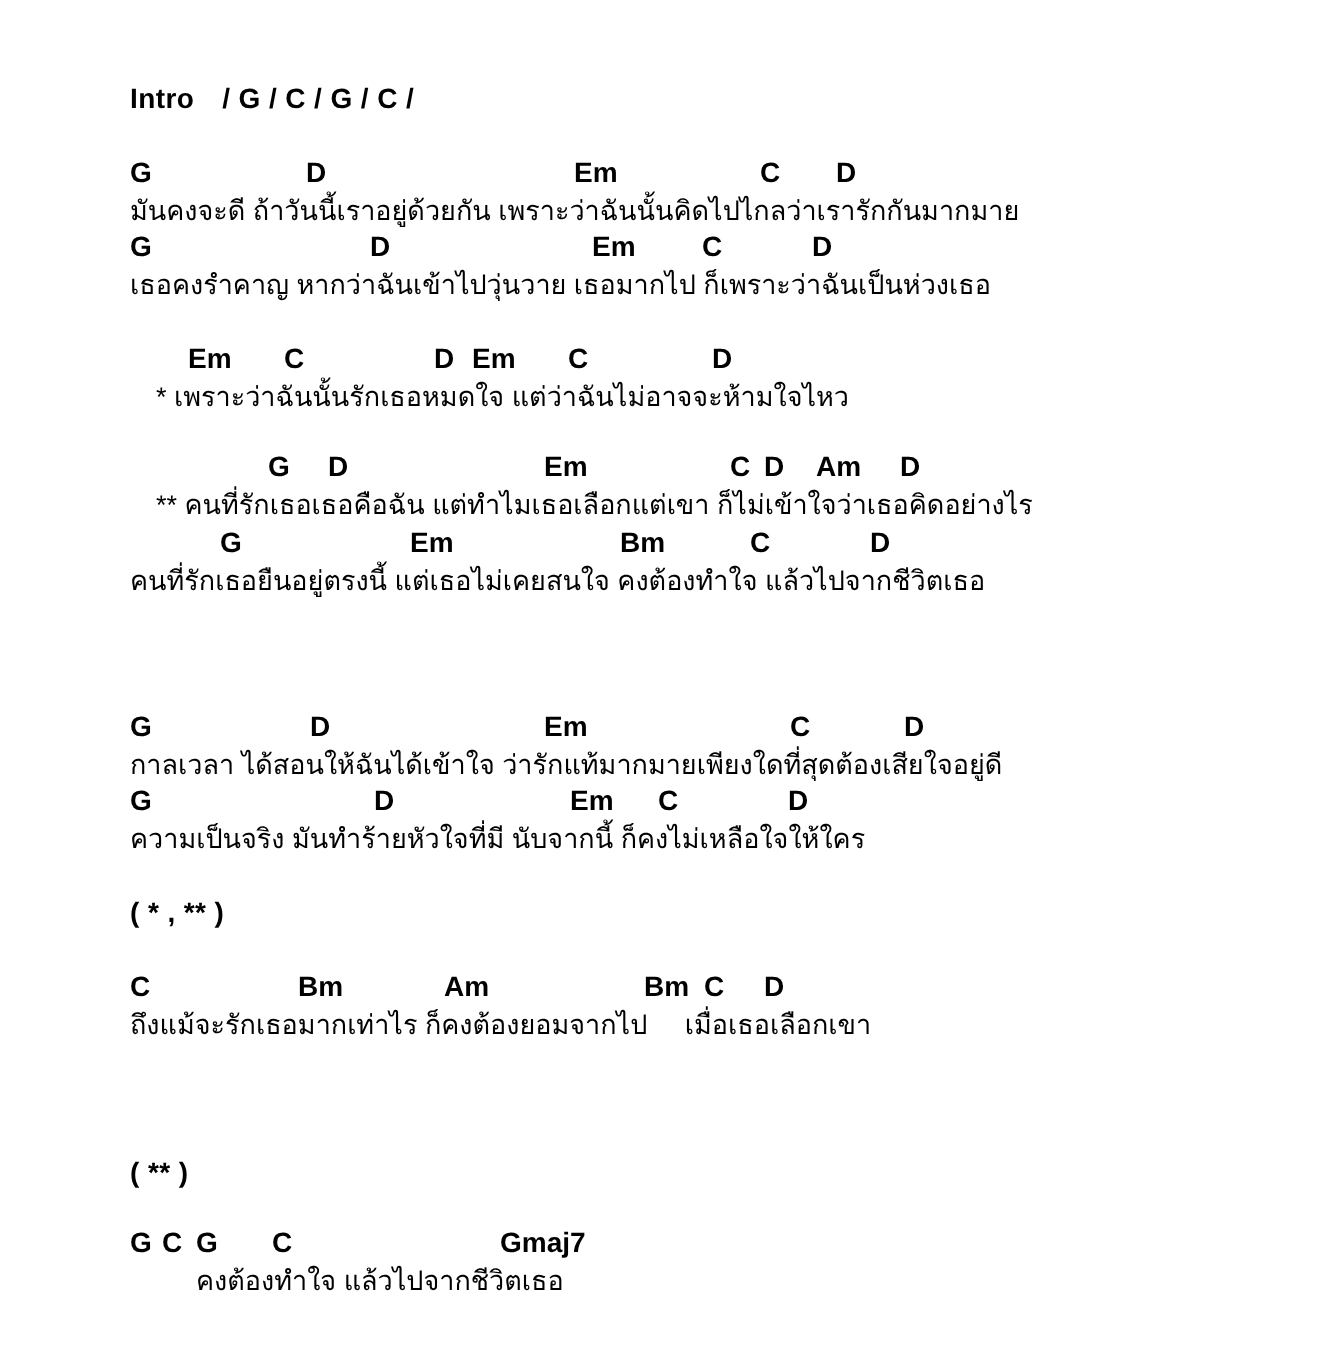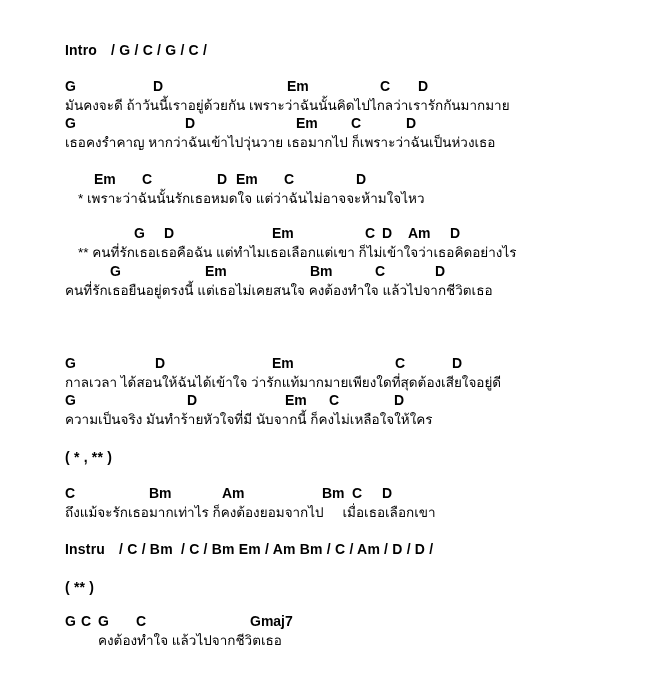--- a/index.html
+++ b/index.html
@@ -65,17 +65,16 @@
       <div class="line section" style="top: 41px;"><span class="section-label">Intro</span><span class="section-prog">/ G / C / G / C /</span></div>
       <div class="line chord-lyric" style="top: 78px;"><div class="chord-row"><span class="chord" style="left: 0px;">G</span><span class="chord" style="left: 88px;">D</span><span class="chord" style="left: 222px;">Em</span><span class="chord" style="left: 315px;">C</span><span class="chord" style="left: 353px;">D</span></div><div class="lyric-row">มันคงจะดี ถ้าวันนี้เราอยู่ด้วยกัน เพราะว่าฉันนั้นคิดไปไกลว่าเรารักกันมากมาย</div></div>
       <div class="line chord-lyric" style="top: 115px;"><div class="chord-row"><span class="chord" style="left: 0px;">G</span><span class="chord" style="left: 120px;">D</span><span class="chord" style="left: 231px;">Em</span><span class="chord" style="left: 286px;">C</span><span class="chord" style="left: 341px;">D</span></div><div class="lyric-row">เธอคงรำคาญ หากว่าฉันเข้าไปวุ่นวาย เธอมากไป ก็เพราะว่าฉันเป็นห่วงเธอ</div></div>
       <div class="line chord-lyric" style="top: 171px;"><div class="chord-row"><span class="chord" style="left: 29px;">Em</span><span class="chord" style="left: 77px;">C</span><span class="chord" style="left: 152px;">D</span><span class="chord" style="left: 171px;">Em</span><span class="chord" style="left: 219px;">C</span><span class="chord" style="left: 291px;">D</span></div><div class="lyric-row" style="padding-left: 13px;">* เพราะว่าฉันนั้นรักเธอหมดใจ แต่ว่าฉันไม่อาจจะห้ามใจไหว</div></div>
       <div class="line chord-lyric" style="top: 225px;"><div class="chord-row"><span class="chord" style="left: 69px;">G</span><span class="chord" style="left: 99px;">D</span><span class="chord" style="left: 207px;">Em</span><span class="chord" style="left: 300px;">C</span><span class="chord" style="left: 317px;">D</span><span class="chord" style="left: 343px;">Am</span><span class="chord" style="left: 385px;">D</span></div><div class="lyric-row" style="padding-left: 13px;">** คนที่รักเธอเธอคือฉัน แต่ทำไมเธอเลือกแต่เขา ก็ไม่เข้าใจว่าเธอคิดอย่างไร</div></div>
       <div class="line chord-lyric" style="top: 263px;"><div class="chord-row"><span class="chord" style="left: 45px;">G</span><span class="chord" style="left: 140px;">Em</span><span class="chord" style="left: 245px;">Bm</span><span class="chord" style="left: 310px;">C</span><span class="chord" style="left: 370px;">D</span></div><div class="lyric-row">คนที่รักเธอยืนอยู่ตรงนี้ แต่เธอไม่เคยสนใจ คงต้องทำใจ แล้วไปจากชีวิตเธอ</div></div>
       <div class="line chord-lyric" style="top: 355px;"><div class="chord-row"><span class="chord" style="left: 0px;">G</span><span class="chord" style="left: 90px;">D</span><span class="chord" style="left: 207px;">Em</span><span class="chord" style="left: 330px;">C</span><span class="chord" style="left: 387px;">D</span></div><div class="lyric-row">กาลเวลา ได้สอนให้ฉันได้เข้าใจ ว่ารักแท้มากมายเพียงใดที่สุดต้องเสียใจอยู่ดี</div></div>
       <div class="line chord-lyric" style="top: 392px;"><div class="chord-row"><span class="chord" style="left: 0px;">G</span><span class="chord" style="left: 122px;">D</span><span class="chord" style="left: 220px;">Em</span><span class="chord" style="left: 264px;">C</span><span class="chord" style="left: 329px;">D</span></div><div class="lyric-row">ความเป็นจริง มันทำร้ายหัวใจที่มี นับจากนี้ ก็คงไม่เหลือใจให้ใคร</div></div>
       <div class="line marker" style="top: 448px;"><span class="marker-text">( * , ** )</span></div>
       <div class="line chord-lyric" style="top: 485px;"><div class="chord-row"><span class="chord" style="left: 0px;">C</span><span class="chord" style="left: 84px;">Bm</span><span class="chord" style="left: 157px;">Am</span><span class="chord" style="left: 257px;">Bm</span><span class="chord" style="left: 287px;">C</span><span class="chord" style="left: 317px;">D</span></div><div class="lyric-row">ถึงแม้จะรักเธอมากเท่าไร ก็คงต้องยอมจากไป     เมื่อเธอเลือกเขา</div></div>
-      <div class="line section" style="top: 540px;"><span class="section-label">Instru</span><span class="section-prog">/ C / Bm  / C / Bm Em / Am Bm / C / Am / D / D /</span></div>
       <div class="line marker" style="top: 578px;"><span class="marker-text">( ** )</span></div>
       <div class="line chord-lyric" style="top: 613px;"><div class="chord-row"><span class="chord" style="left: 0px;">G</span><span class="chord" style="left: 16px;">C</span><span class="chord" style="left: 33px;">G</span><span class="chord" style="left: 71px;">C</span><span class="chord" style="left: 185px;">Gmaj7</span></div><div class="lyric-row" style="padding-left: 33px;">คงต้องทำใจ แล้วไปจากชีวิตเธอ</div></div>
     </div>
 </div>
 
 </body></html>

